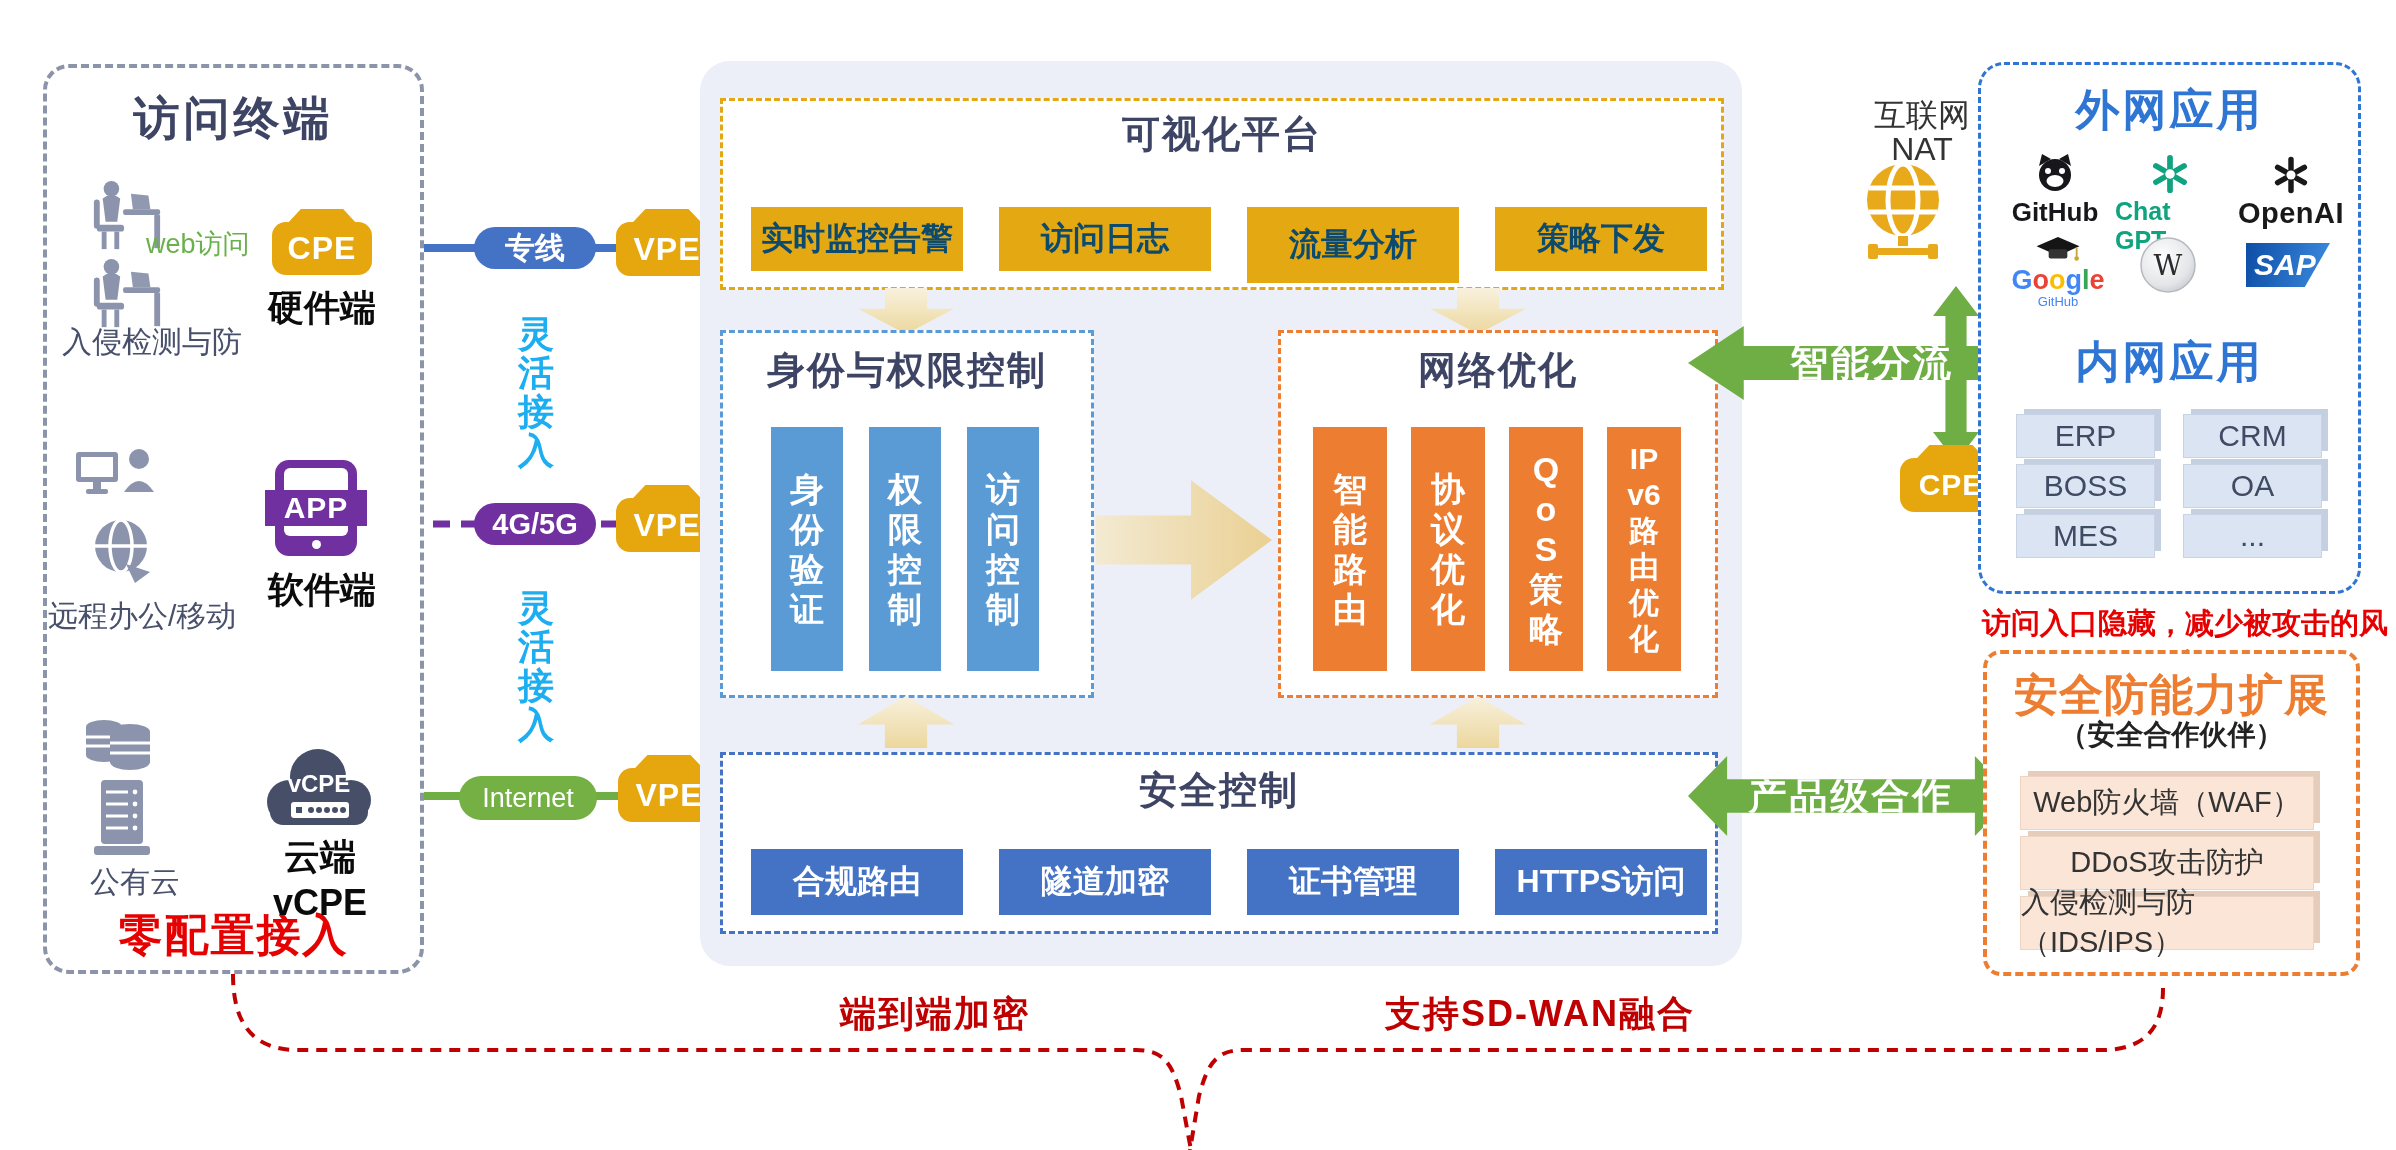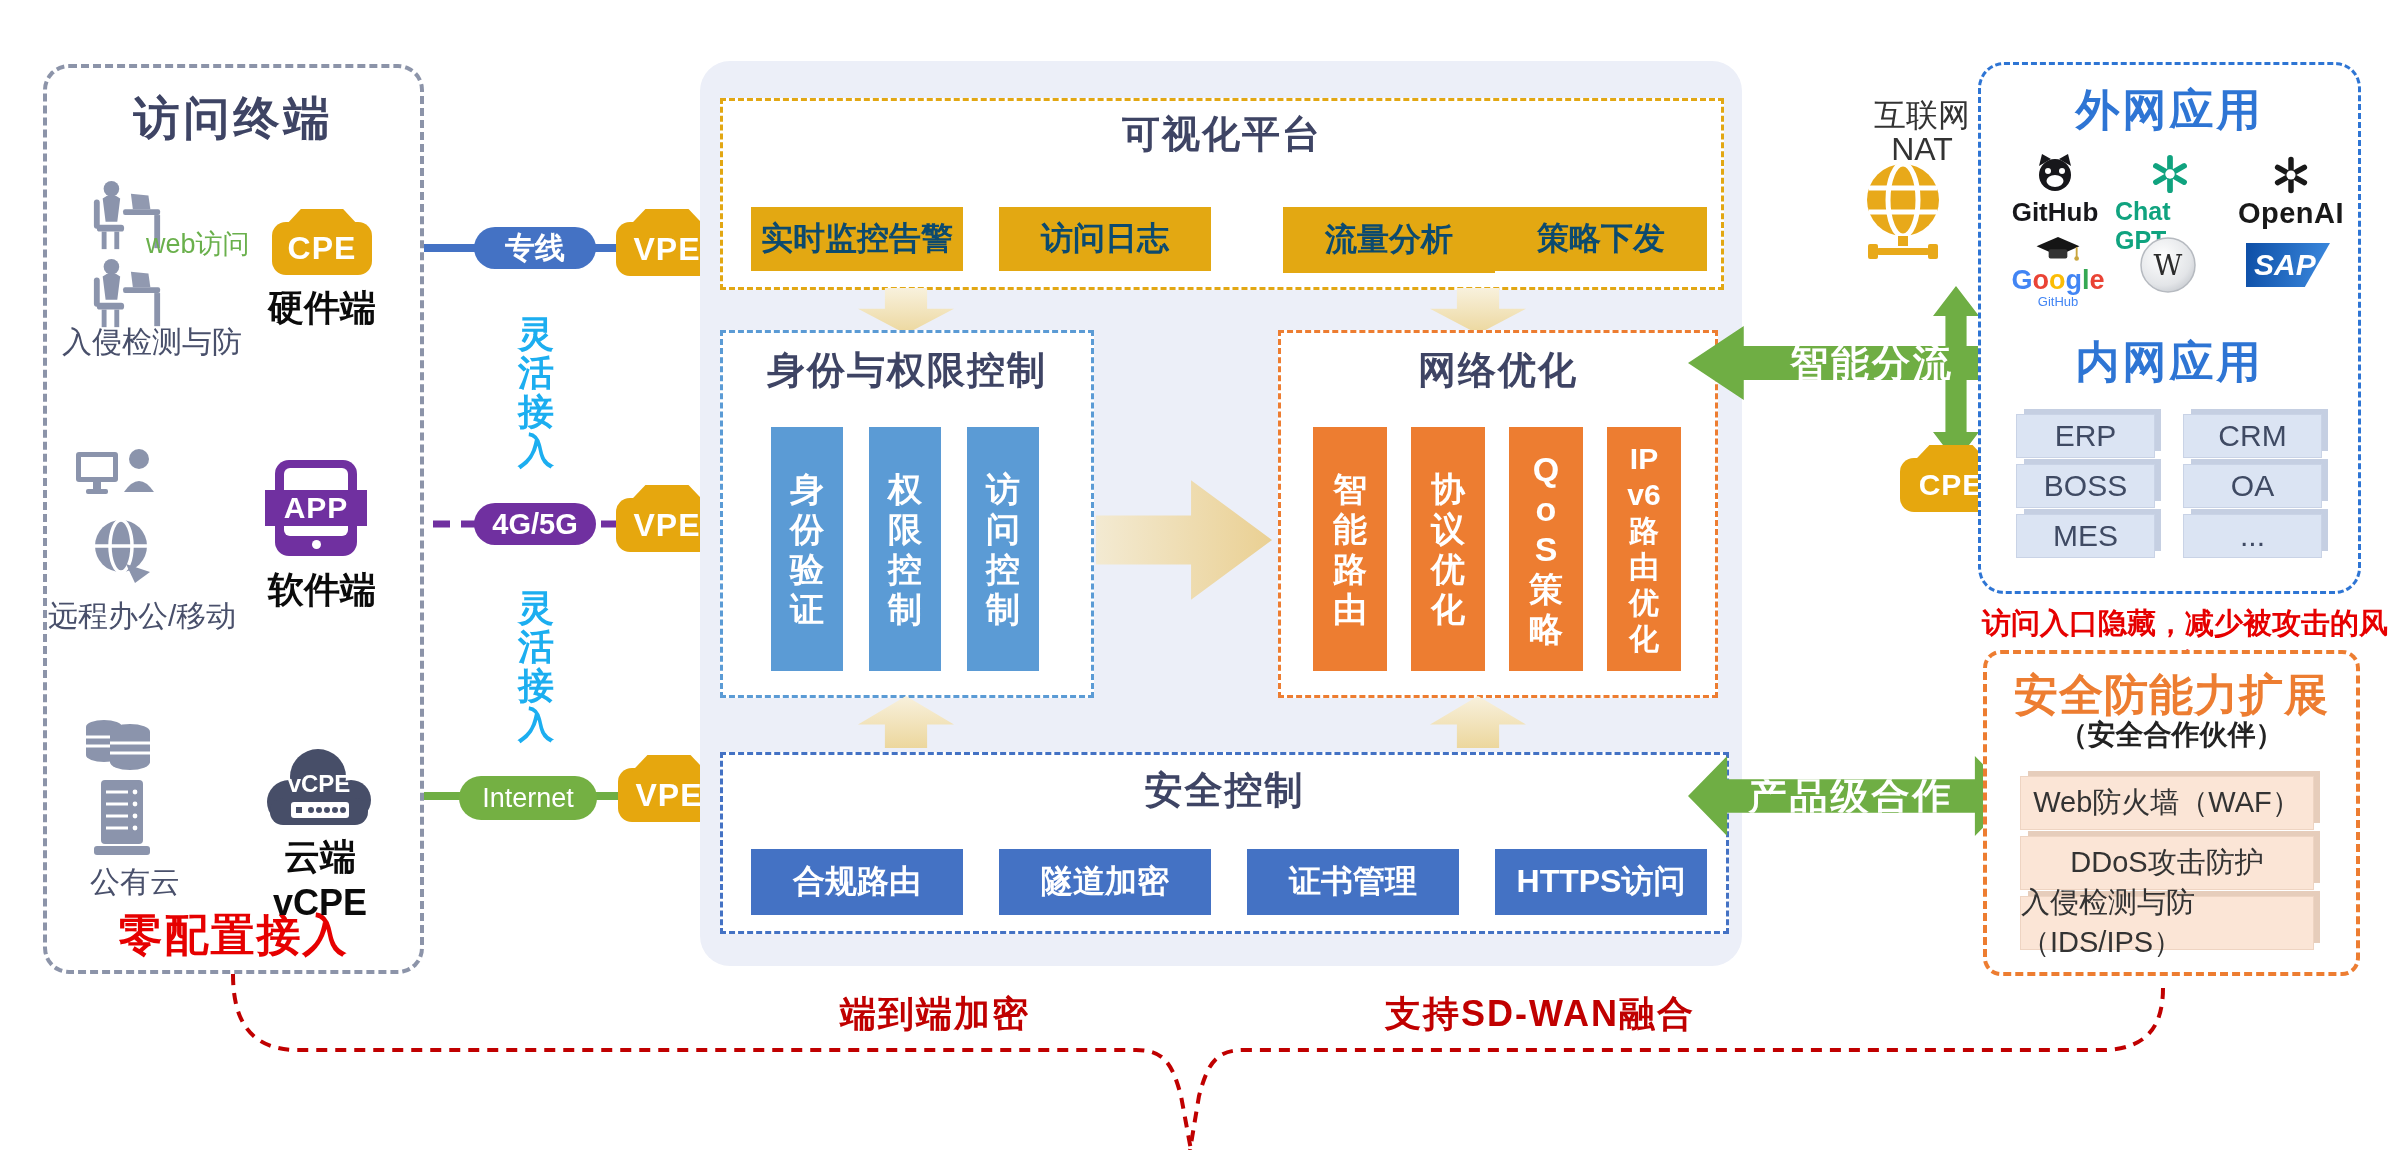--- a/index.html
+++ b/index.html
@@ -262,21 +262,21 @@
   <div class="abs gold-box" style="left:618px;top:768px;width:102px;height:54px;">
       <span>VPE</span>
     </div>
 
   <div class="abs container"></div>
 
   <div class="panel" style="left:720px;top:98px;width:998px;height:186px;border:3px dashed #E2A713;">
     <div class="panel-title" style="top:8px;">可视化平台</div>
     <div class="gold-btn" style="left:28px;top:106px;width:212px;height:64px;">实时监控告警</div>
     <div class="gold-btn" style="left:276px;top:106px;width:212px;height:64px;">访问日志</div>
-    <div class="gold-btn" style="left:524px;top:106px;width:212px;height:66px;margin-left:36px;">流量分析</div>
+    <div class="gold-btn" style="left:524px;top:106px;width:212px;height:76px;">流量分析</div>
     <div class="gold-btn" style="left:772px;top:106px;width:212px;height:64px;">策略下发</div>
   </div>
 
   <div class="abs tan-v tan-down" style="left:858px;top:288px;width:96px;height:46px;"></div>
   <div class="abs tan-v tan-down" style="left:1430px;top:288px;width:96px;height:46px;"></div>
 
   <div class="panel" style="left:720px;top:330px;width:368px;height:362px;border:3px dashed #5B9BD5;">
     <div class="panel-title" style="top:12px;">身份与权限控制</div>
     <div class="vbar bar-blue" style="left:48px;width:72px;">
         <div>身</div>
@@ -327,21 +327,21 @@
         <div>路</div>
         <div>由</div>
         <div>优</div>
         <div>化</div>
       </div>
   </div>
 
   <div class="abs tan-v tan-up" style="left:858px;top:696px;width:96px;height:52px;"></div>
   <div class="abs tan-v tan-up" style="left:1430px;top:696px;width:96px;height:52px;"></div>
 
-  <div class="panel" style="left:720px;top:752px;width:992px;height:176px;border:3px dashed #4472C4;padding-left:11px;">
+  <div class="panel" style="left:720px;top:752px;width:992px;height:176px;border:3px dashed #4472C4;">
     <div class="panel-title" style="top:10px;">安全控制</div>
     <div class="blue-btn" style="left:28px;top:94px;width:212px;height:66px;">合规路由</div>
     <div class="blue-btn" style="left:276px;top:94px;width:212px;height:66px;">隧道加密</div>
     <div class="blue-btn" style="left:524px;top:94px;width:212px;height:66px;">证书管理</div>
     <div class="blue-btn" style="left:772px;top:94px;width:212px;height:66px;">HTTPS访问</div>
   </div>
 
   <div class="abs green-arrow vert2" style="left:1933px;top:286px;width:46px;height:176px;"></div>
   <div class="abs green-arrow smart" style="left:1688px;top:326px;width:288px;height:74px;">
       <span>智能分流</span>

